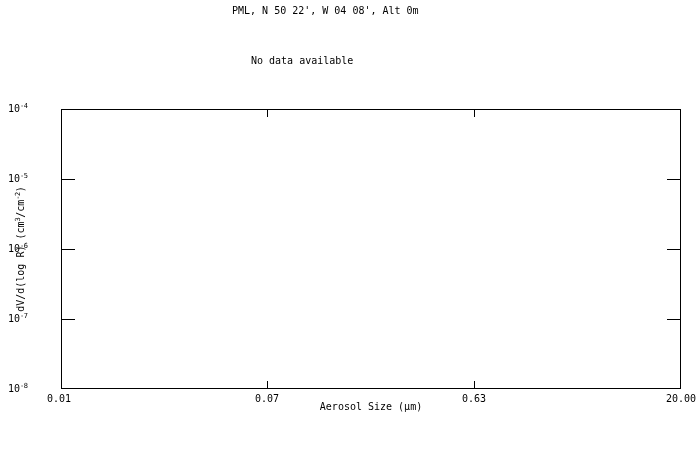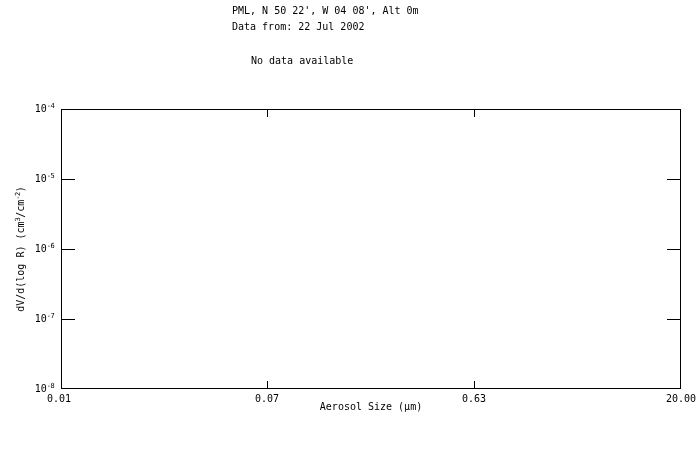--- a/index.html
+++ b/index.html
@@ -27,22 +27,22 @@
     background: #ffffff;
   }
   .tick { position: absolute; background: #000000; }
   .tick-yl { left: 62px;  width: 13px; height: 1px; }
   .tick-yr { left: 667px; width: 13px; height: 1px; }
   .tick-xt { top: 110px;  width: 1px;  height: 7px; }
   .tick-xb { top: 381px;  width: 1px;  height: 7px; }
 
   .ytick {
     position: absolute;
-    left: 16px; width: 57px;
-    text-align: center;
+    left: 8px; width: 57px;
+    text-align: left;
     white-space: nowrap;
   }
   sup { font-size: 7px; line-height: 0; letter-spacing: -0.5px; }
 
   .xtick {
     position: absolute;
     top: 393px;
     transform: translateX(-50%);
     white-space: nowrap;
   }
@@ -58,21 +58,20 @@
     transform: translate(-50%, -50%) rotate(-90deg);
     white-space: nowrap;
   }
 </style>
 </head>
 <body>
 
 <div class="canvas">
 
   <div class="hdr hdr-1">PML, N 50 22', W 04 08', Alt 0m</div>
-  <div class="hdr hdr-2">Data from: 22 Jul 2002</div>
   <div class="hdr hdr-3">No data available</div>
 
   <div class="plotbox"></div>
 
   <div class="tick tick-yl" style="top:179px"></div>
   <div class="tick tick-yl" style="top:249px"></div>
   <div class="tick tick-yl" style="top:319px"></div>
 
   <div class="tick tick-yr" style="top:179px"></div>
   <div class="tick tick-yr" style="top:249px"></div>

